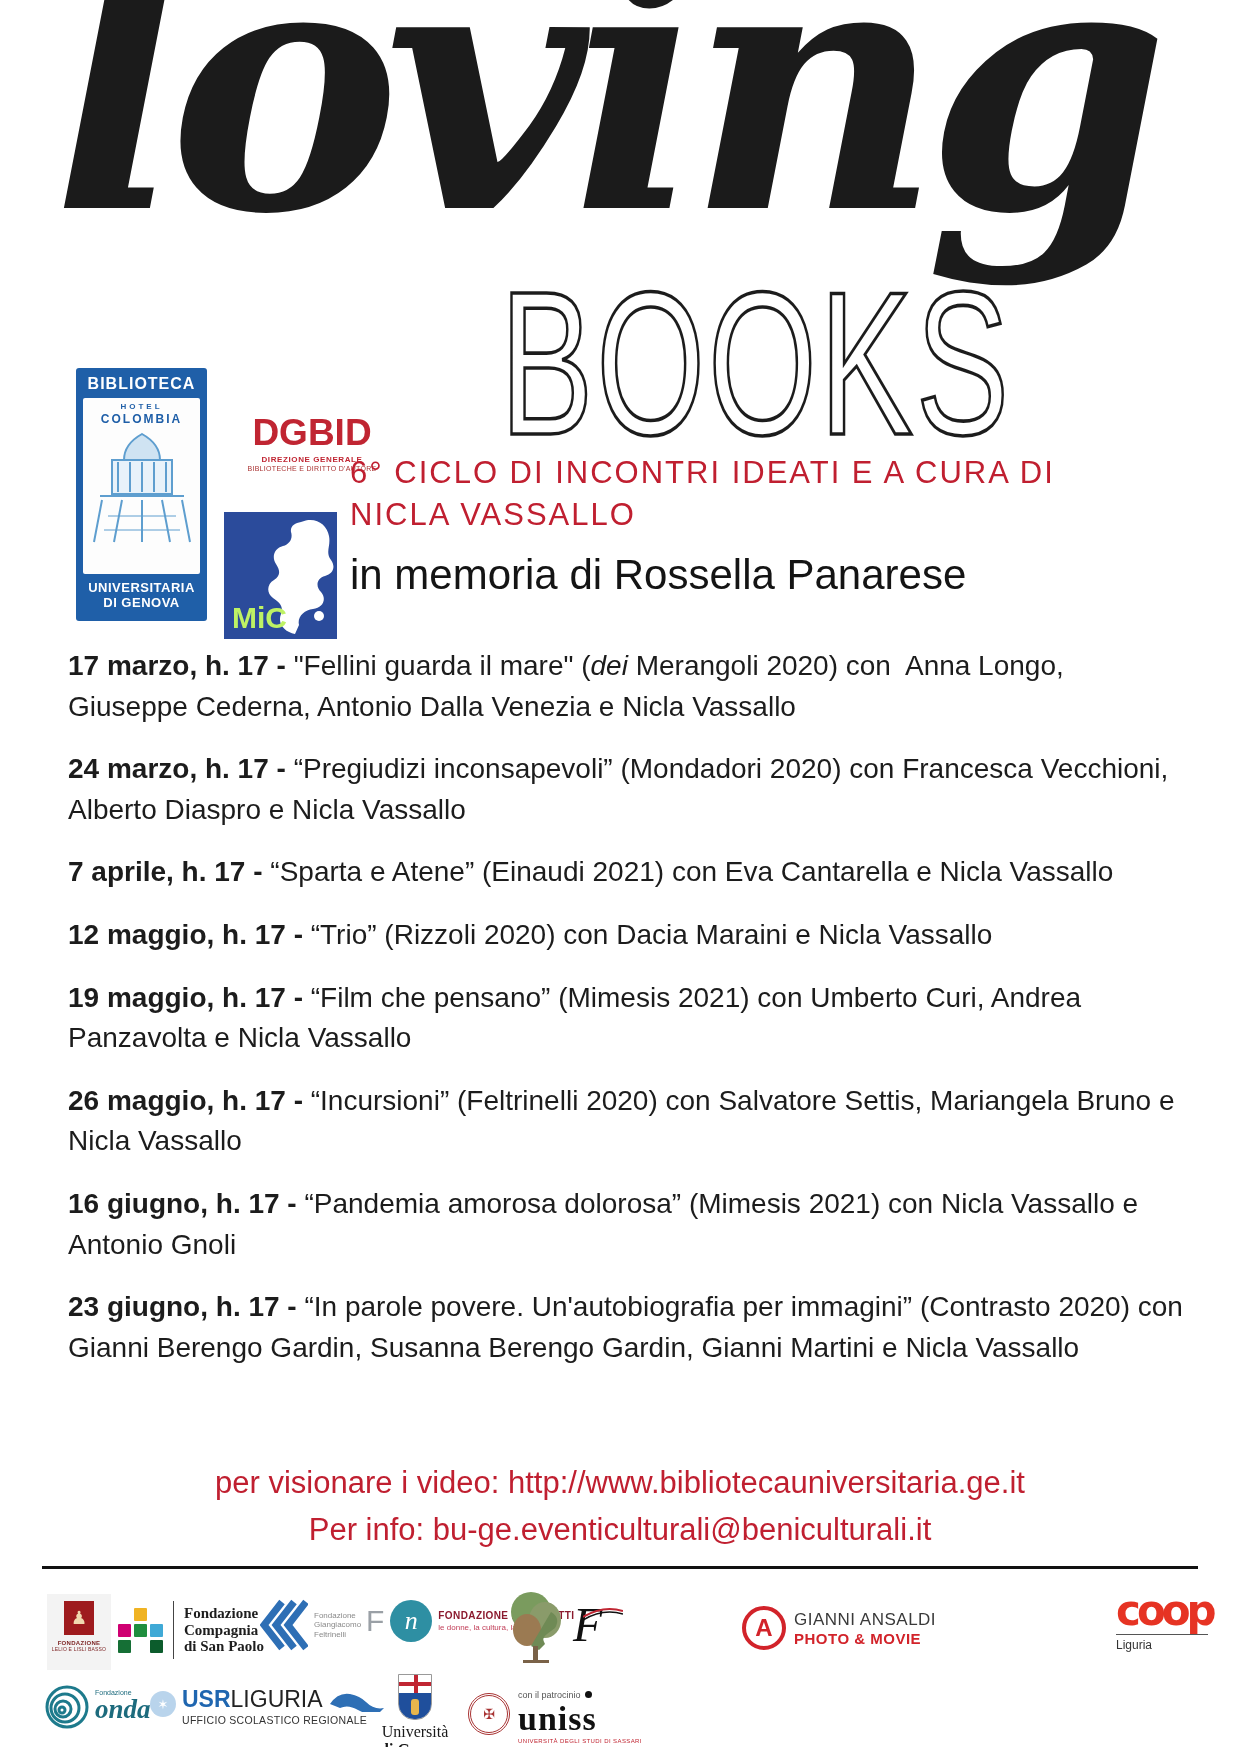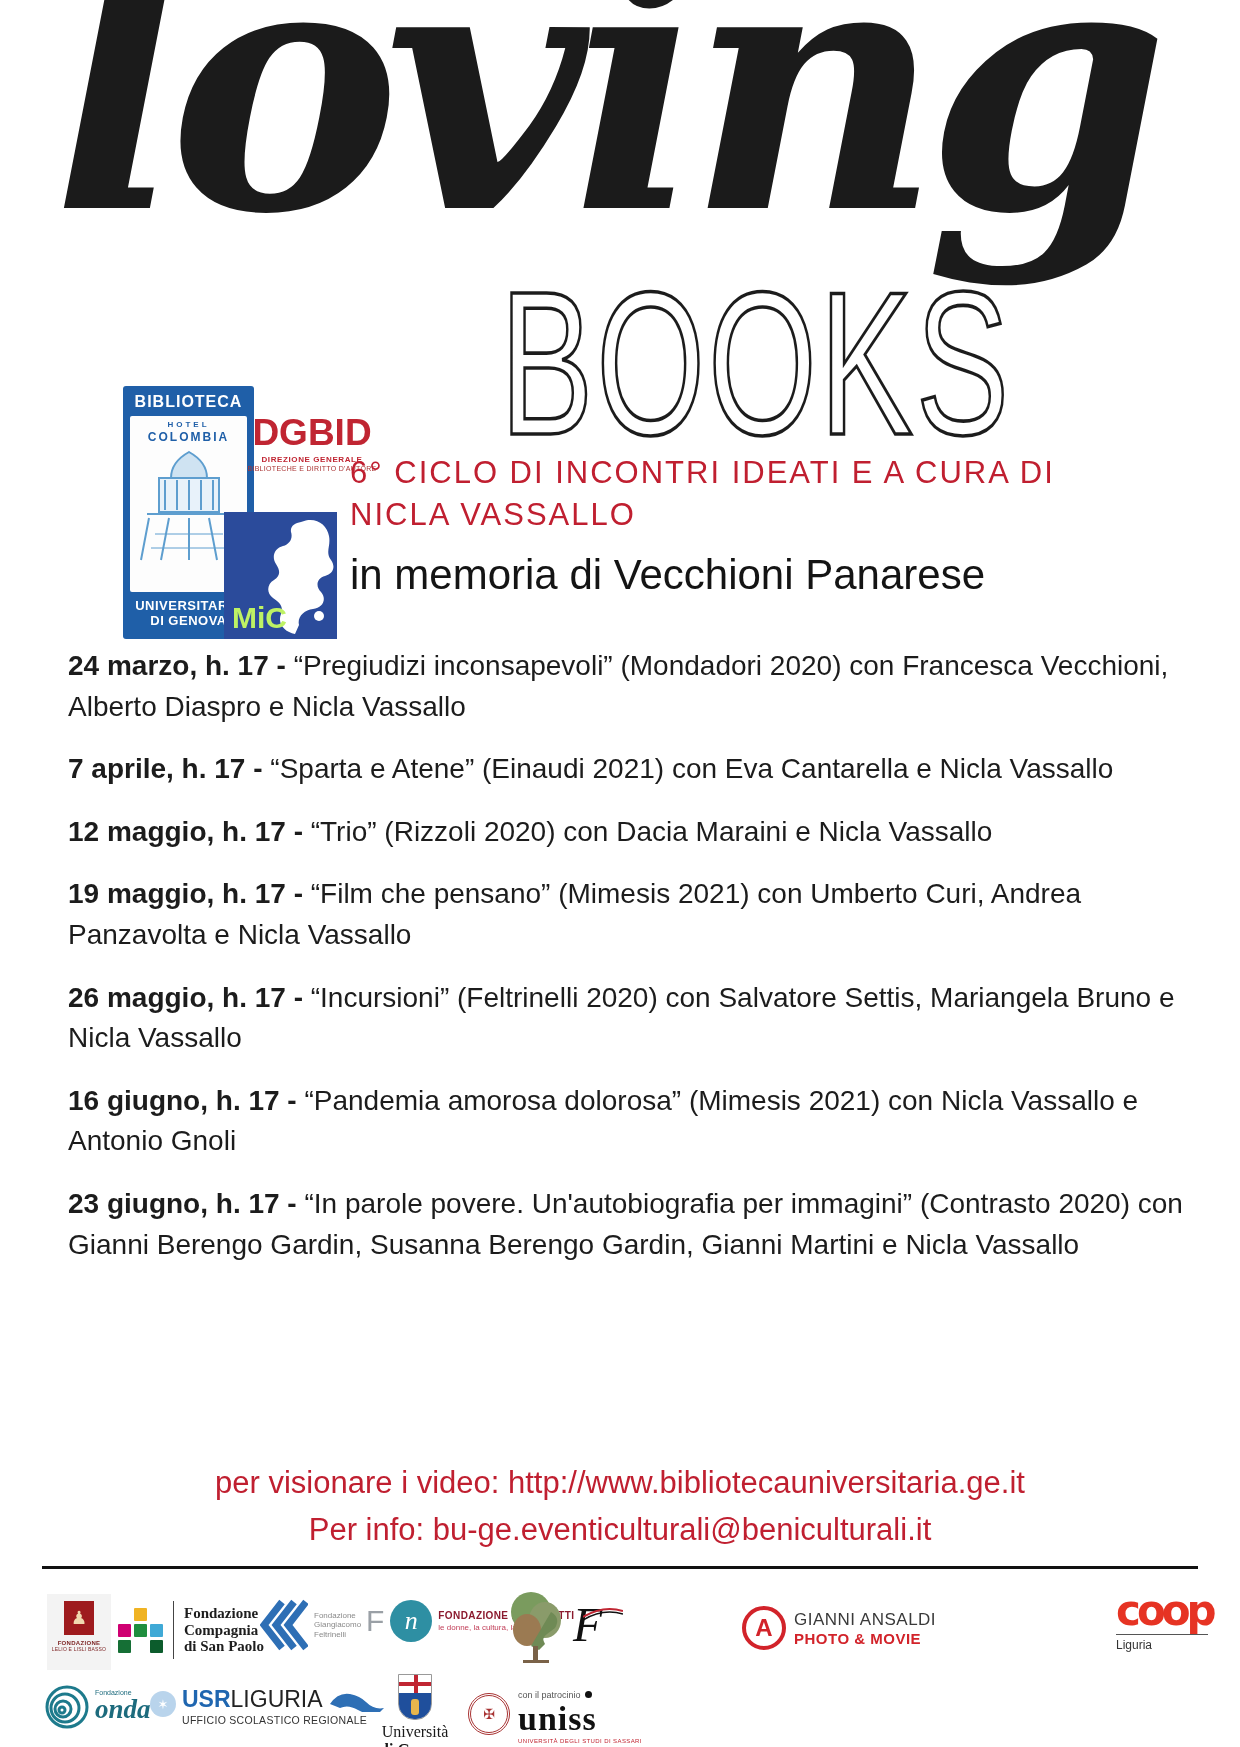--- a/index.html
+++ b/index.html
@@ -29,22 +29,22 @@
     color:#c01f30; font-size:31px; letter-spacing:2px; line-height:1.35;
     font-weight:400; z-index:3;
   }
   .memorial {
     position:absolute; left:350px; top:551px;
     color:#141414; font-size:42px; font-weight:400; z-index:3;
   }
 
   
   .bib-logo {
-    position:absolute; left:76px; top:386px; width:131px; height:253px;
-    background:#1f5fa8; border-radius:3px; color:#fff; text-align:center; z-index:3;margin-left:47px;
+    position:absolute; left:76px; top:368px; width:131px; height:253px;
+    background:#1f5fa8; border-radius:3px; color:#fff; text-align:center; z-index:3;
   }
   .bib-logo .t1 { font-size:16px; font-weight:700; letter-spacing:1px; margin-top:7px; }
   .bib-panel {
     margin:5px 7px 0 7px; height:176px; background:#fdfdfd; border-radius:2px;
     color:#1f5fa8; padding-top:4px; position:relative;
   }
   .bib-panel .hotel { font-size:8px; letter-spacing:3px; font-weight:700; }
   .bib-panel .colombia { font-size:12px; letter-spacing:2px; font-weight:700; margin-top:1px; }
   .bib-b1 { font-size:13px; font-weight:700; letter-spacing:.5px; margin-top:6px; }
   .bib-b2 { font-size:13px; font-weight:700; letter-spacing:.5px; }
@@ -200,23 +200,24 @@
       <circle cx="62" cy="100" r="5" fill="#fff"></circle>
     </svg>
     <div class="name">MiC</div>
   </div>
 
   <div class="series">
     <div>6° CICLO DI INCONTRI IDEATI E A CURA DI</div>
     <div>NICLA VASSALLO</div>
   </div>
 
-  <div class="memorial">in memoria di Vecchioni Panarese</div>
+  <div class="memorial">in memoria di Rossella Panarese</div>
 
   <div class="events">
+    <p class="ev"><span class="d">17 marzo, h. 17 - </span><span>"Fellini guarda il mare" (</span><span class="it">dei</span><span> Merangoli 2020) con  Anna Longo, Giuseppe Cederna, Antonio Dalla Venezia e Nicla Vassallo</span></p>
     <p class="ev"><span class="d">24 marzo, h. 17 - </span><span>“Pregiudizi inconsapevoli” (Mondadori 2020) con Francesca Vecchioni, Alberto Diaspro e Nicla Vassallo</span></p>
     <p class="ev"><span class="d">7 aprile, h. 17 - </span><span>“Sparta e Atene” (Einaudi 2021) con Eva Cantarella e Nicla Vassallo</span></p>
     <p class="ev"><span class="d">12 maggio, h. 17 - </span><span>“Trio” (Rizzoli 2020) con Dacia Maraini e Nicla Vassallo</span></p>
     <p class="ev"><span class="d">19 maggio, h. 17 - </span><span>“Film che pensano” (Mimesis 2021) con Umberto Curi, Andrea Panzavolta e Nicla Vassallo</span></p>
     <p class="ev"><span class="d">26 maggio, h. 17 - </span><span>“Incursioni” (Feltrinelli 2020) con Salvatore Settis, Mariangela Bruno e Nicla Vassallo</span></p>
     <p class="ev"><span class="d">16 giugno, h. 17 - </span><span>“Pandemia amorosa dolorosa” (Mimesis 2021) con Nicla Vassallo e Antonio Gnoli</span></p>
     <p class="ev"><span class="d">23 giugno, h. 17 - </span><span>“In parole povere. Un'autobiografia per immagini” (Contrasto 2020) con Gianni Berengo Gardin, Susanna Berengo Gardin, Gianni Martini e Nicla Vassallo</span></p>
   </div>
 
   <div class="links">

